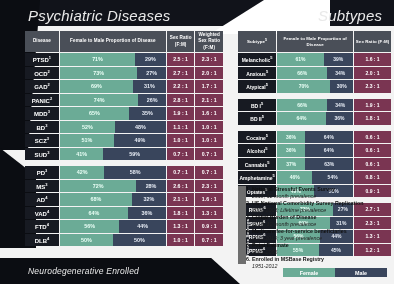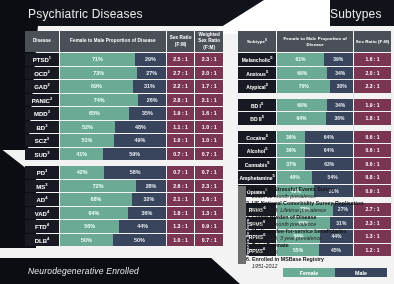--- a/index.html
+++ b/index.html
@@ -34,25 +34,26 @@
     position:absolute;left:0;bottom:0;width:240px;height:26px;
     background:#0b0d12;
     clip-path:polygon(0 0,88% 0,100% 100%,0 100%);
   }
   
   .panel{position:absolute;}
   #left-panel{left:24px;top:30px;width:200px;}
   #right-panel{left:237px;top:30px;width:155px;}
 
   .section-title{
-    position:absolute;font-size:12px;color:#e9e9e9;font-weight:400;
+    position:absolute;font-size:15px;color:#e9e9e9;font-weight:400;
     letter-spacing:.2px;
+    font-style:italic;
   }
   #title-psych{left:28px;top:7px;}
-  #title-sub{left:330px;top:7px;}
+  #title-sub{left:318px;top:7px;}
   #title-neuro{left:28px;top:266px;font-style:italic;font-size:8.5px;}
 
   table{border-collapse:separate;border-spacing:1px;width:100%;}
   td,th{padding:0;}
 
   .hdr{
     background:#4a4f58;color:#fff;font-size:4.6px;font-weight:bold;
     text-align:center;line-height:1.35;height:21px;vertical-align:middle;
     letter-spacing:.1px;
   }

